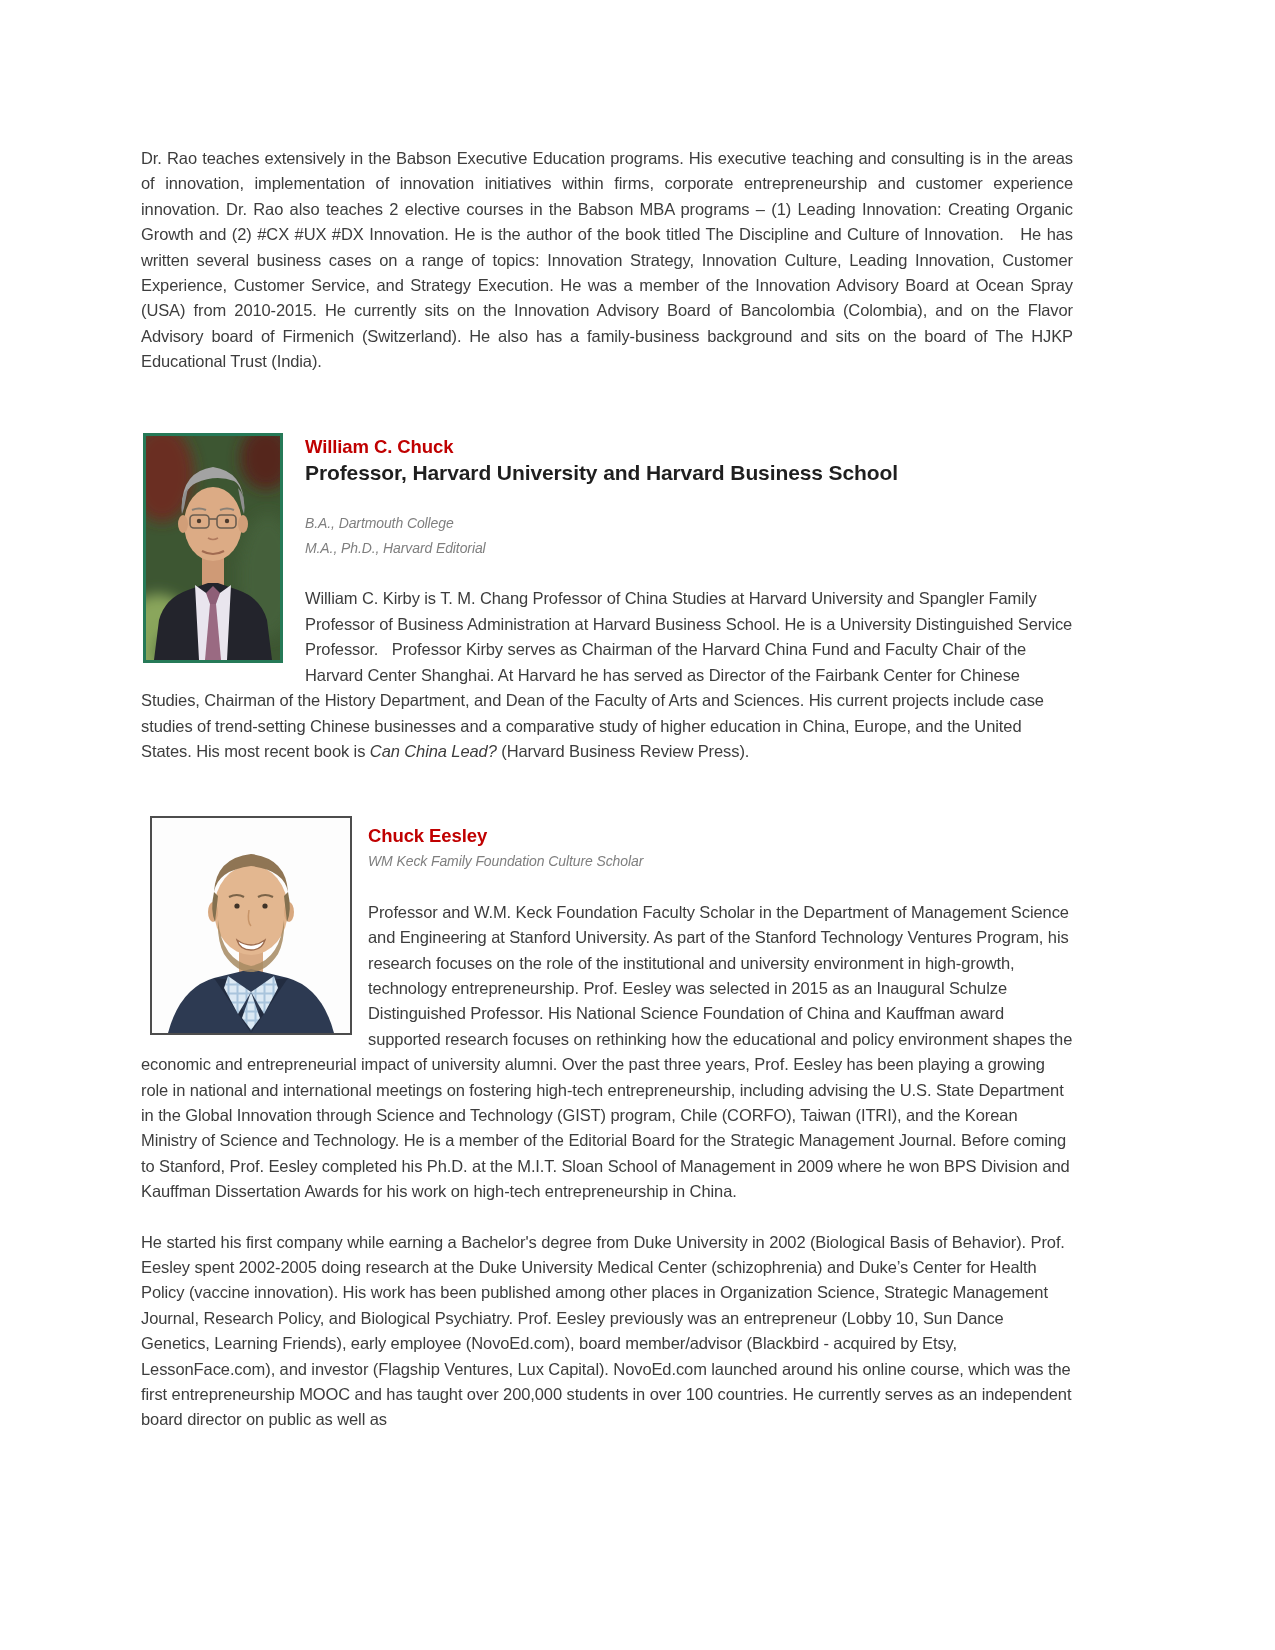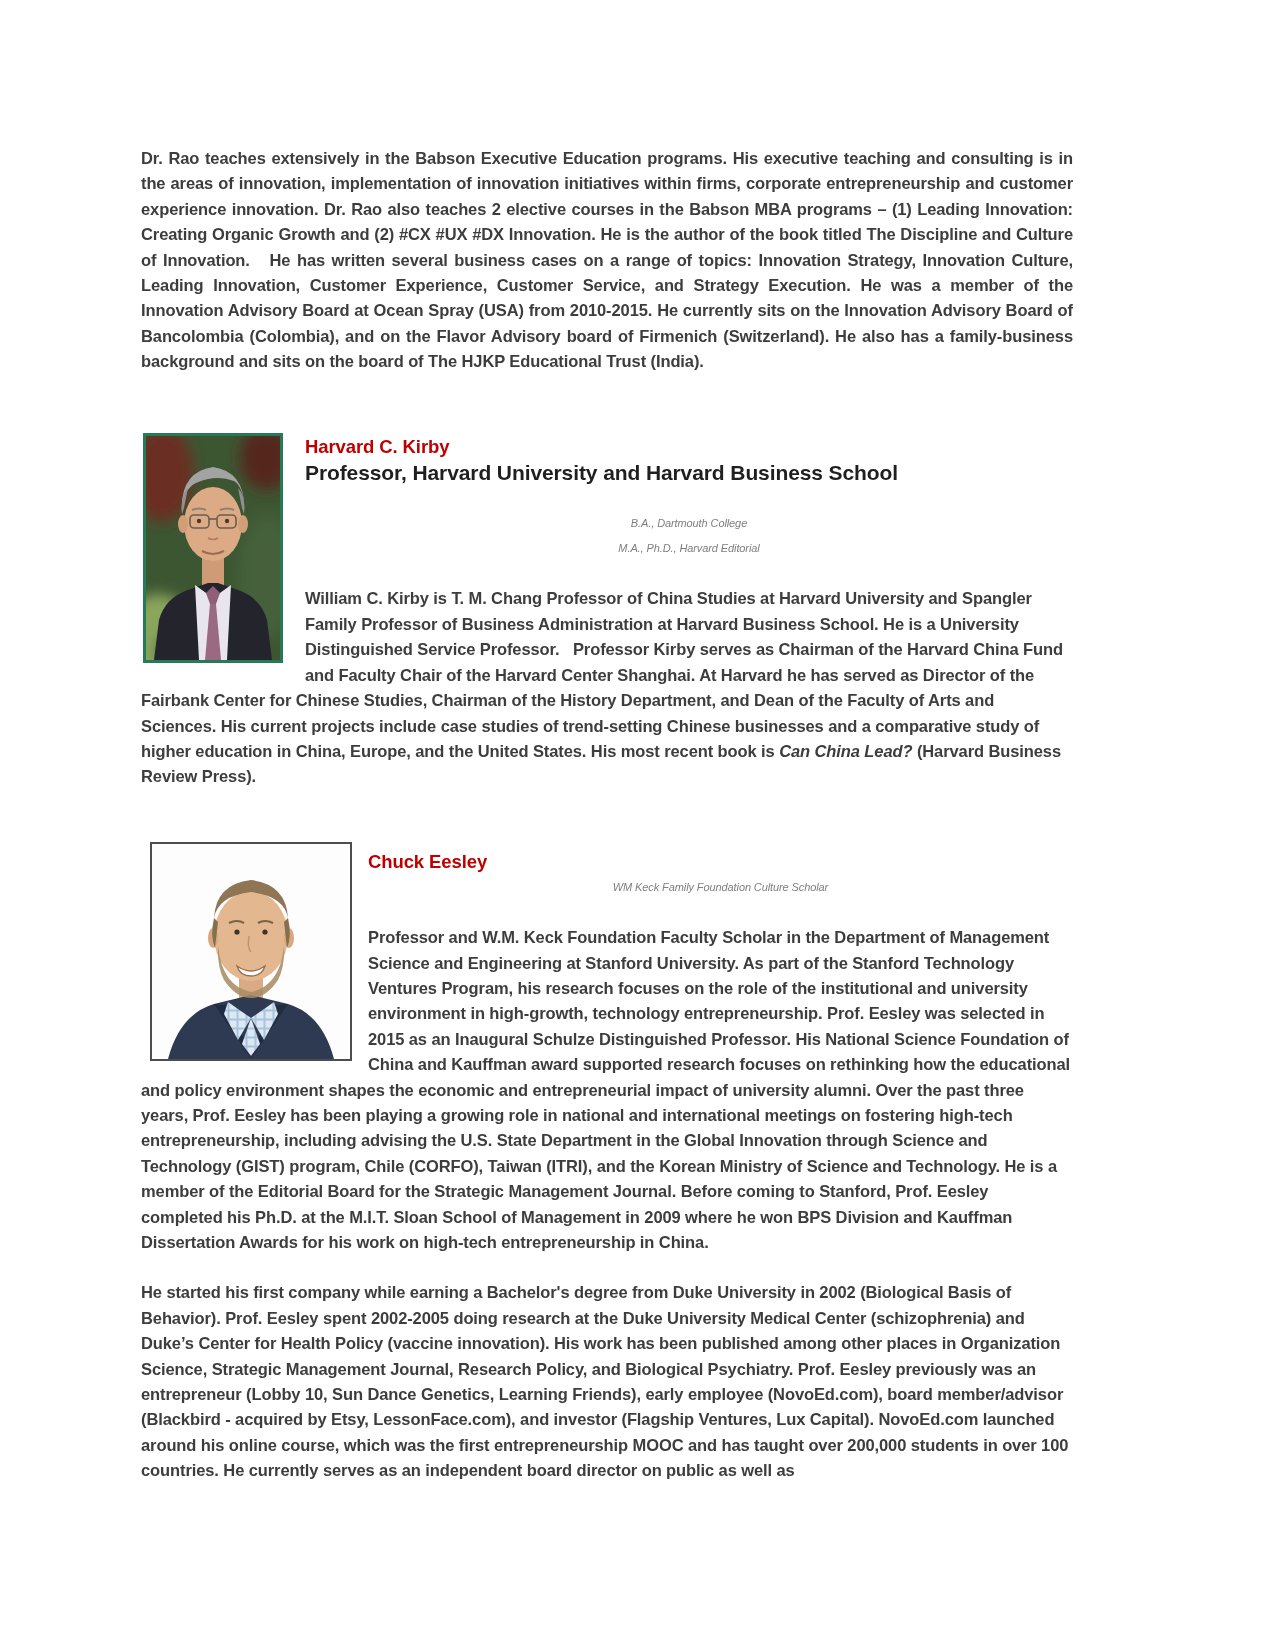--- a/index.html
+++ b/index.html
@@ -14,21 +14,21 @@
   .content {
     position: absolute;
     left: 141px;
     top: 146px;
     width: 932px;
     font-size: 16.5px;
     line-height: 25.4px;
     color: #3d3d3d;
     letter-spacing: -0.1px;
   }
-  p { margin: 0; font-weight: bold; }
+  p { margin: 0; }
   .justify { text-align: justify; }
   .profile { margin-top: 58px; }
   .profile.eesley { }
   figure { margin: 0; }
   .photo { background: #ffffff; }
   .kirby-photo {
     float: left;
     width: 134px; height: 224px;
     border: 3px solid #267a58;
     margin: 0 22px 10px 2px;
@@ -51,23 +51,22 @@
   .title {
     margin: 0;
     font-size: 21px;
     font-weight: bold;
     color: #1f1f1f;
     line-height: 26px;
   }
   .degrees div, .subtitle {
     font-style: italic;
     color: #7f7f7f;
-    font-size: 11px;
+    font-size: 14px;
     line-height: 25.4px;
-    text-align: center;
   }
   .spacer { height: 25px; }
   .para-gap { margin-top: 25px; }
   svg { display: block; }
 </style>
 </head>
 <body>
 
 <div class="page">
   <div class="content">
@@ -103,21 +102,21 @@
           <rect x="71" y="79" width="19" height="13" rx="4" fill="none" stroke="#6b5d4f" stroke-width="1.6"></rect>
           <line x1="63" y1="83" x2="71" y2="83" stroke="#6b5d4f" stroke-width="1.6"></line>
           <circle cx="53" cy="85" r="2.2" fill="#4b3a2d"></circle>
           <circle cx="81" cy="85" r="2.2" fill="#4b3a2d"></circle>
           <path d="M46,74 Q53,71 60,74" stroke="#8a8075" stroke-width="2" fill="none"></path>
           <path d="M74,74 Q81,71 88,74" stroke="#8a8075" stroke-width="2" fill="none"></path>
           <path d="M62,102 Q67,105 72,102" stroke="#b07a5e" stroke-width="1.5" fill="none"></path>
           <path d="M56,115 Q67,121 78,115" stroke="#a06a50" stroke-width="2" fill="none"></path>
         </svg>
       </figure>
-      <h2 class="name">Harvard C. Kirby</h2>
+      <h2 class="name">William C. Chuck</h2>
       <h3 class="title">Professor, Harvard University and Harvard Business School</h3>
       <div class="spacer"></div>
       <div class="degrees">
         <div>B.A., Dartmouth College</div>
         <div>M.A., Ph.D., Harvard Editorial</div>
       </div>
       <div class="spacer"></div>
       <p><span>William C. Kirby is T. M. Chang Professor of China Studies at Harvard University and Spangler Family Professor of Business Administration at Harvard Business School. He is a University Distinguished Service Professor.&nbsp;&nbsp; Professor Kirby serves as Chairman of the Harvard China Fund and Faculty Chair of the Harvard Center Shanghai. At Harvard he has served as Director of the Fairbank Center for Chinese Studies, Chairman of the History Department, and Dean of the Faculty of Arts and Sciences. His current projects include case studies of trend-setting Chinese businesses and a comparative study of higher education in China, Europe, and the United States. His most recent book is </span><span style="font-style: italic;">Can China Lead?</span><span> (Harvard Business Review Press).</span></p>
     </section>
 

